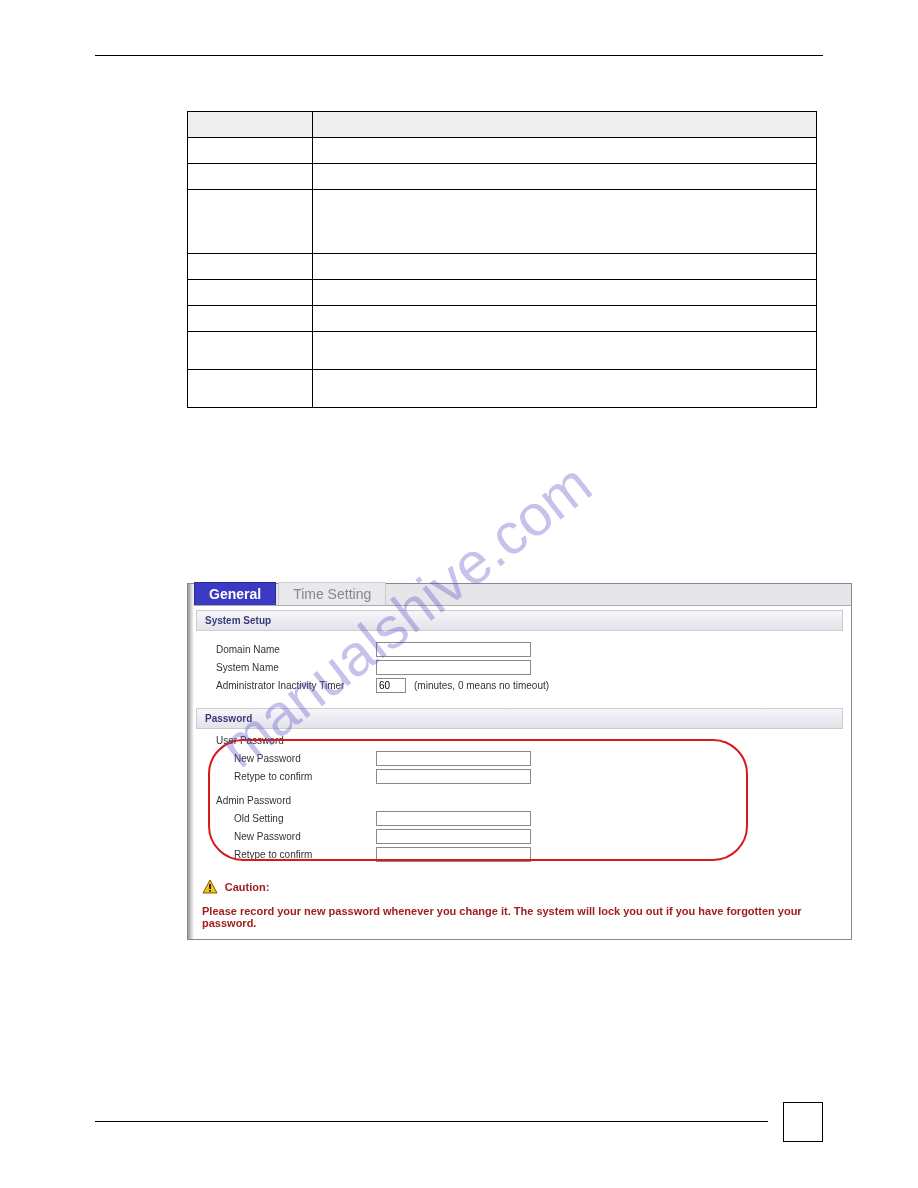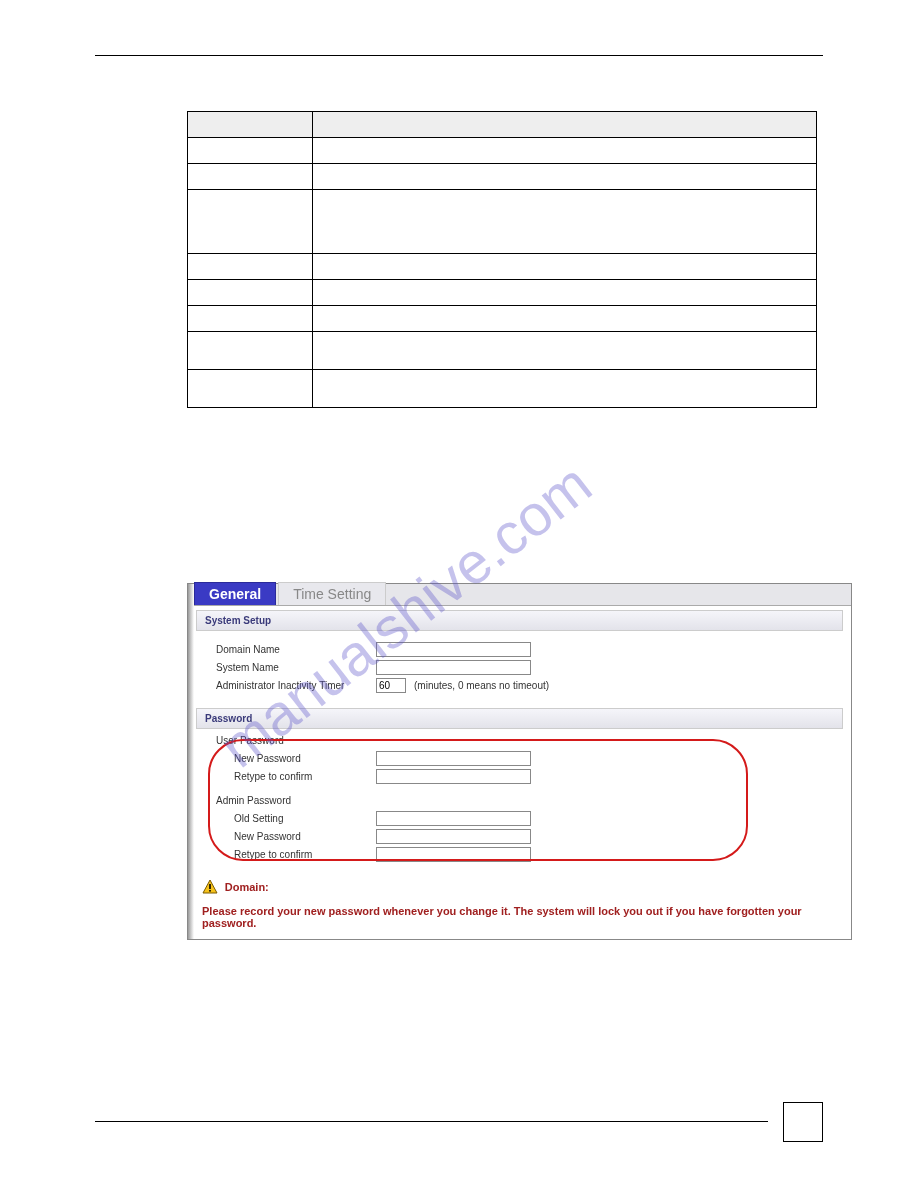--- a/index.html
+++ b/index.html
@@ -311,21 +311,21 @@
     </div>
 
     <div class="caution-block">
       <span class="caution-icon">
         <svg viewBox="0 0 16 16">
           <polygon points="8,1 15,14 1,14" fill="#f6c21a" stroke="#7a5a00" stroke-width="1"></polygon>
           <rect x="7.2" y="5" width="1.6" height="5" fill="#000"></rect>
           <rect x="7.2" y="11" width="1.6" height="1.6" fill="#000"></rect>
         </svg>
       </span>
-      <span class="caution-title">Domain:</span>
+      <span class="caution-title">Caution:</span>
       <div class="caution-text">Please record your new password whenever you change it. The system will lock you out if you have forgotten your password.</div>
     </div>
 
 
     <div class="red-oval">
       <svg viewBox="0 0 546 128" preserveAspectRatio="none">
         <rect x="4" y="4" width="538" height="120" rx="34" ry="34" fill="none" stroke="#d41a1a" stroke-width="2"></rect>
       </svg>
     </div>
   </div>

